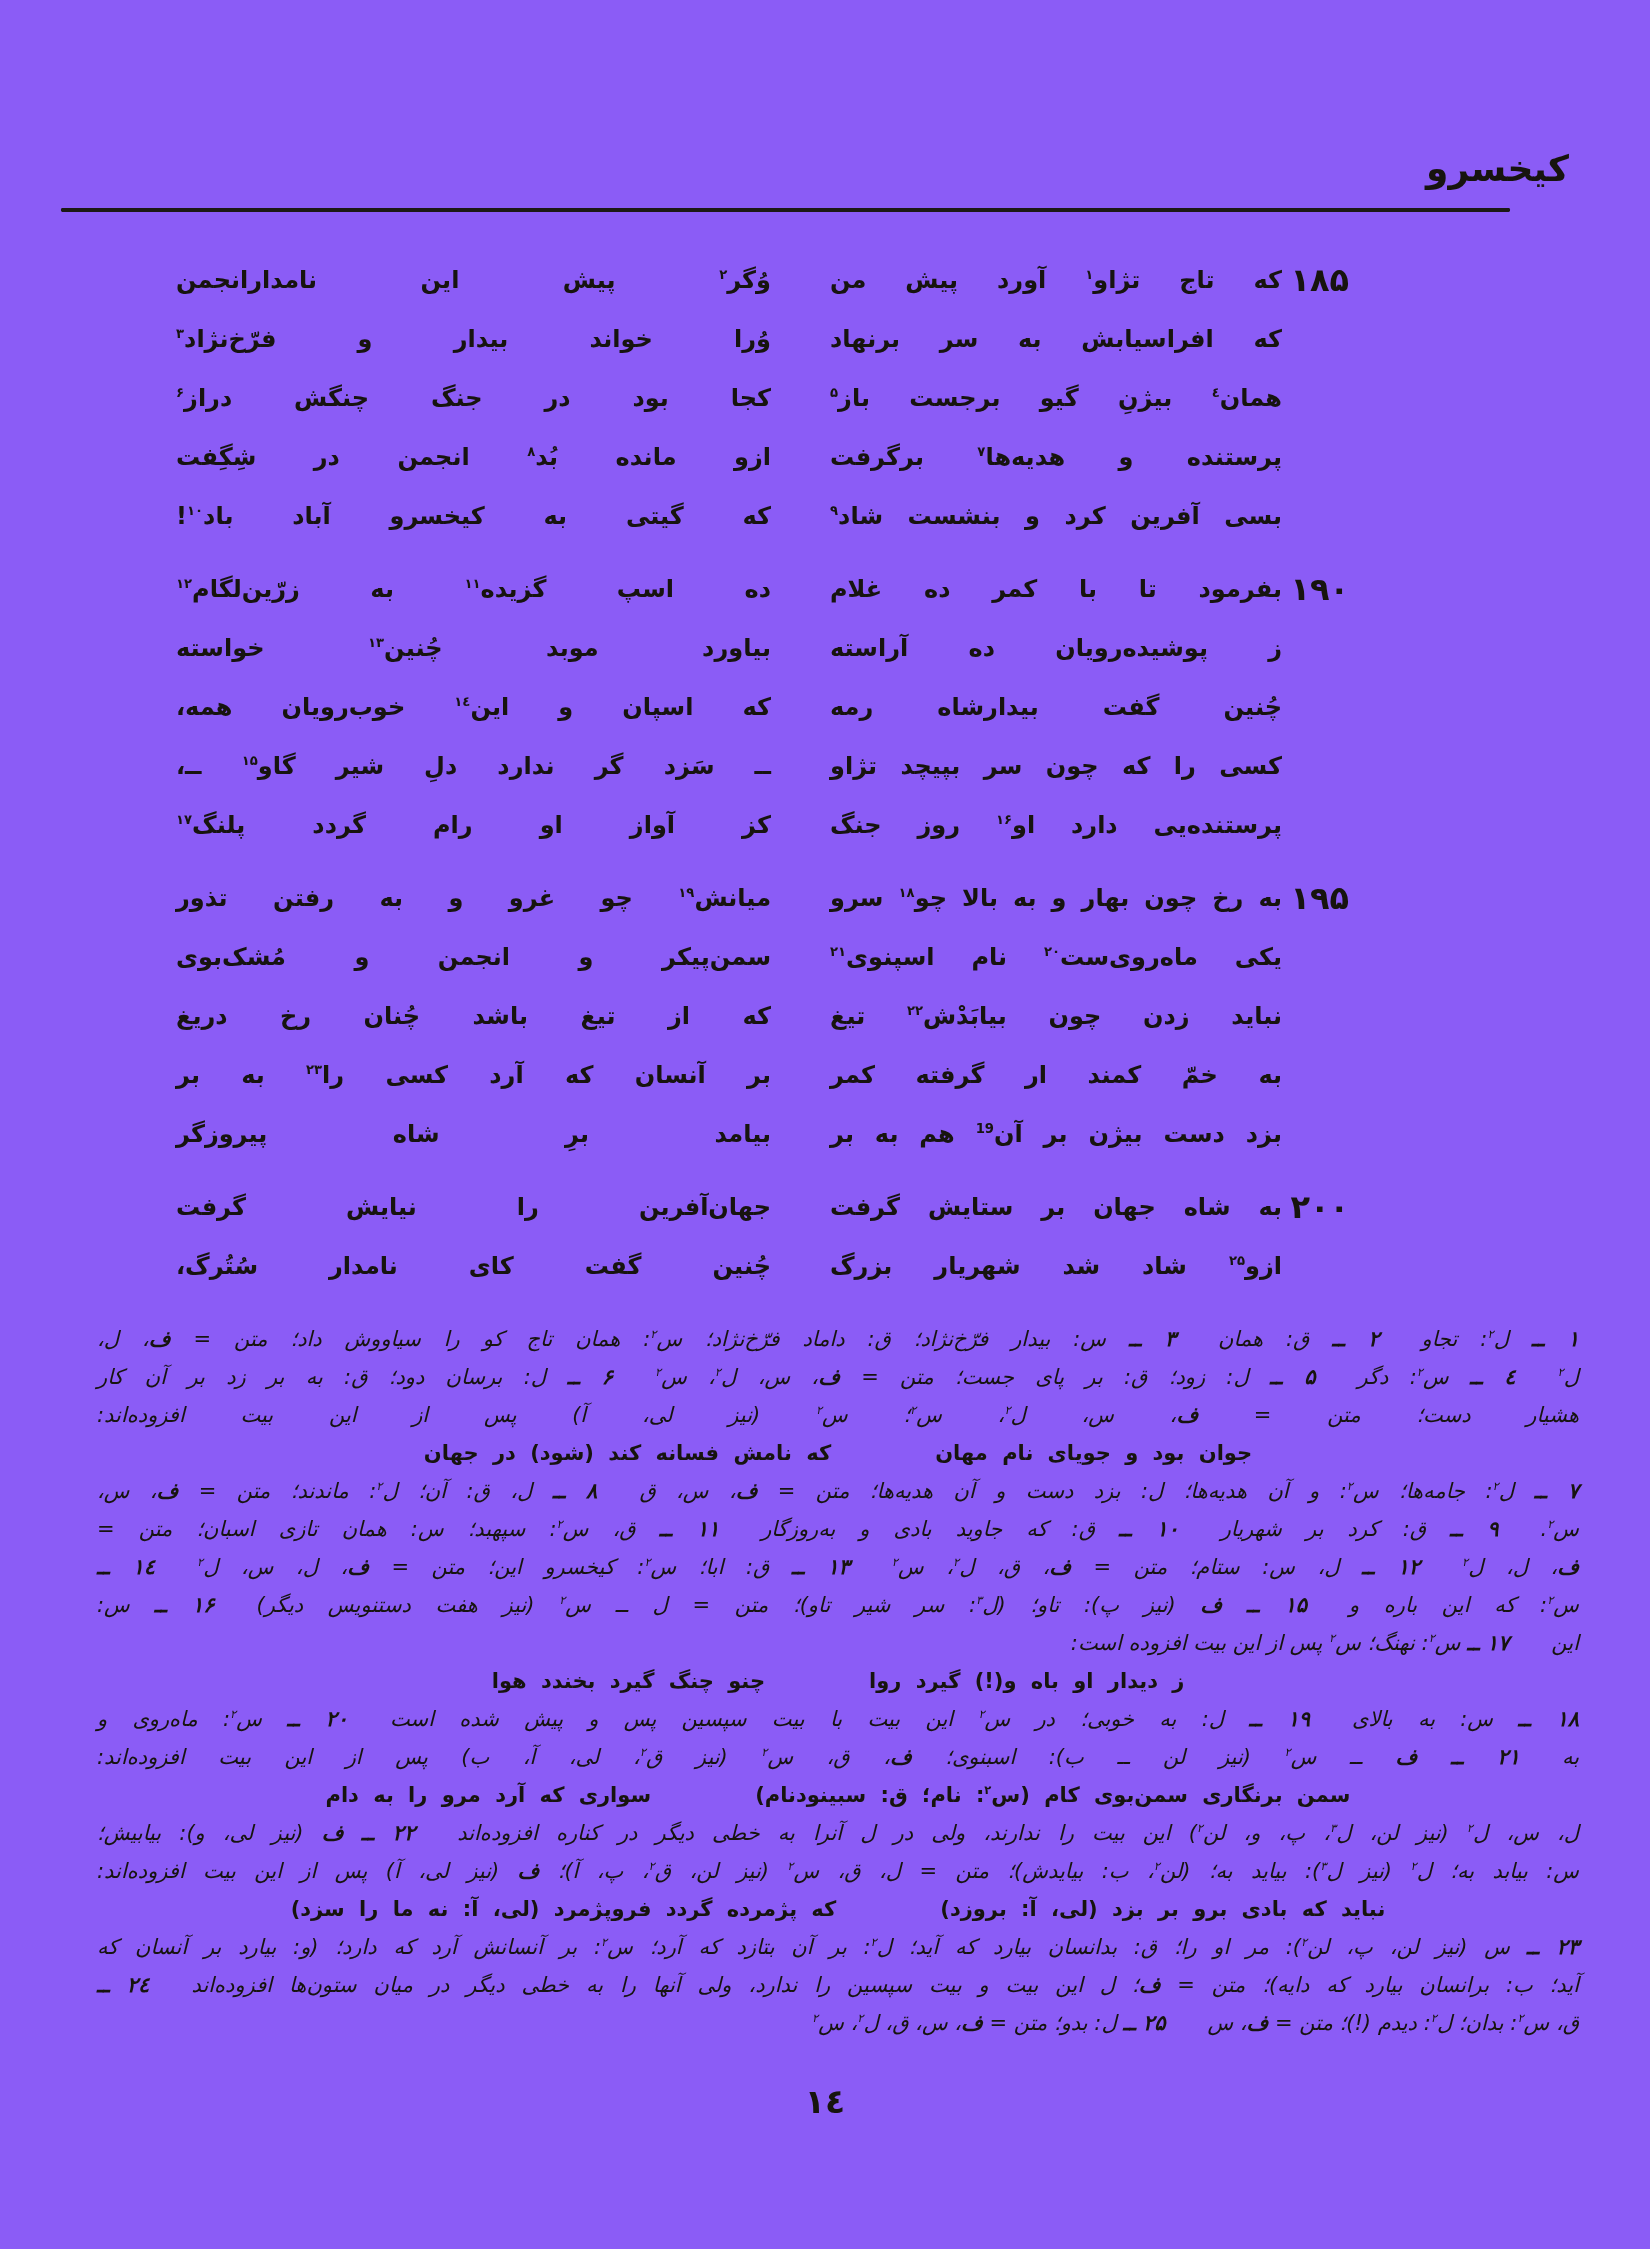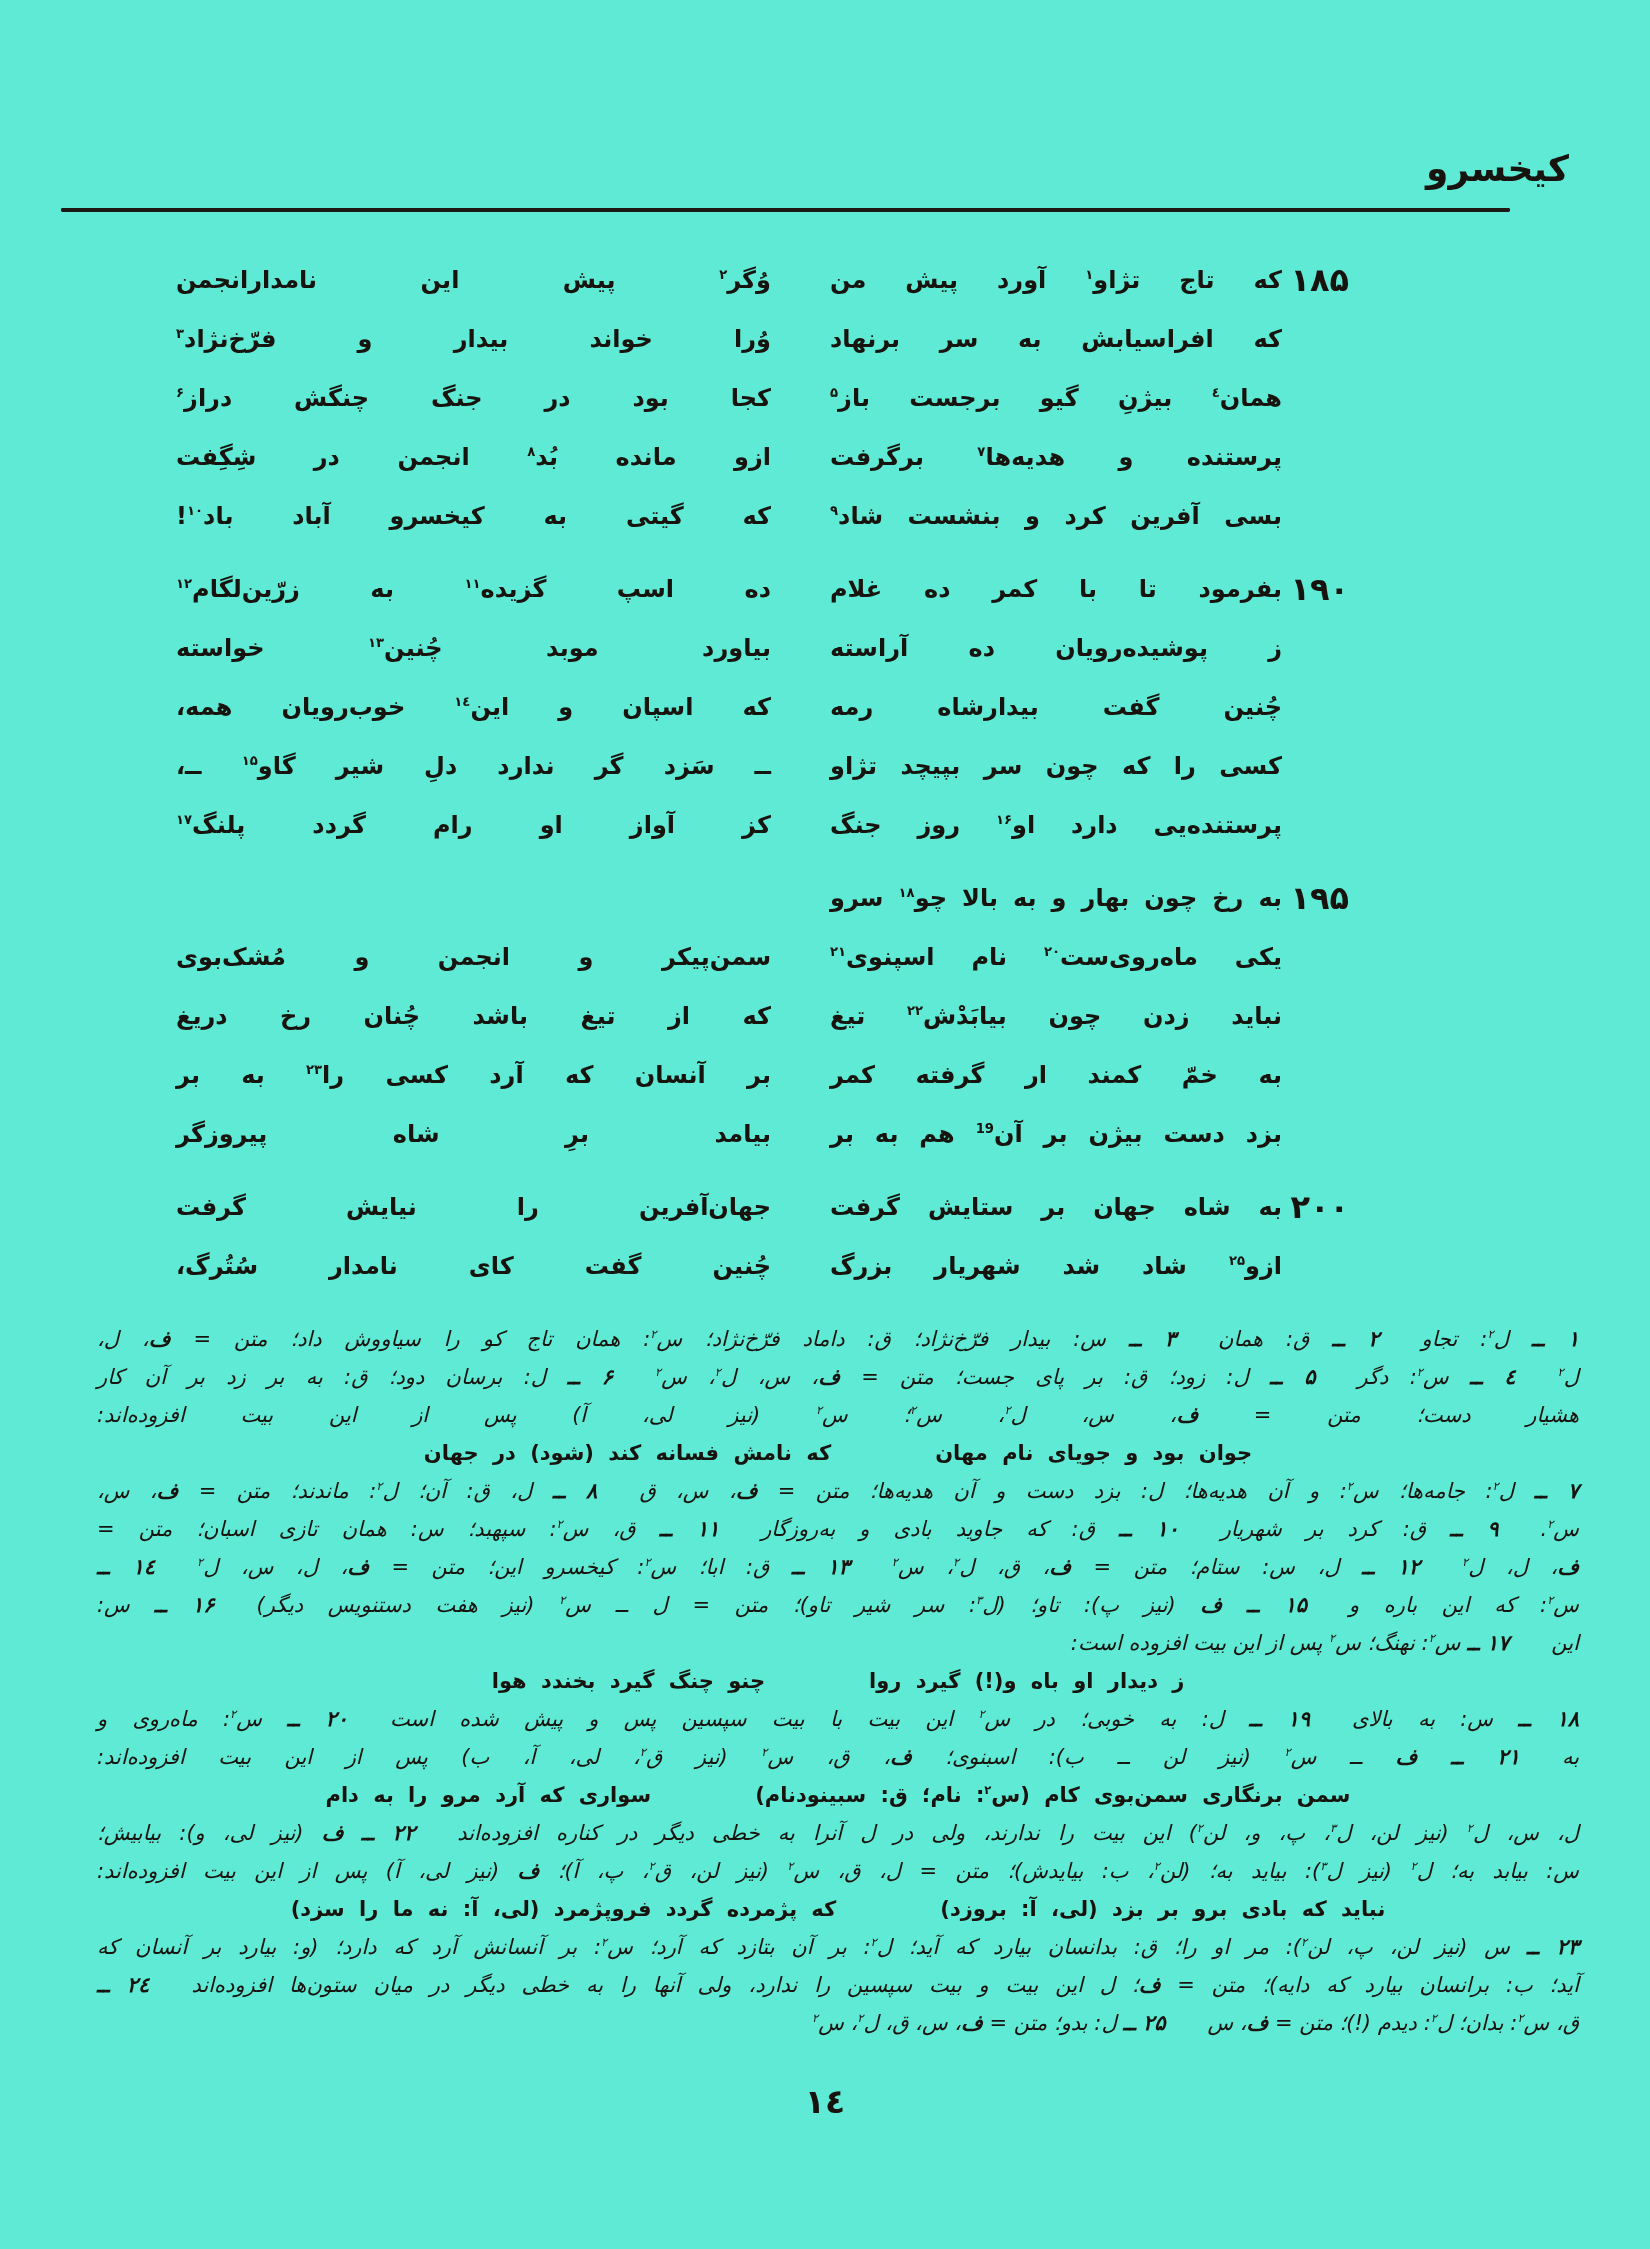--- a/index.html
+++ b/index.html
@@ -1,20 +1,20 @@
 <!DOCTYPE html>
 <html lang="fa" dir="rtl" style="font-size:11px"><head>
 <meta charset="utf-8">
 <style>
   html,body{margin:0;padding:0;background:#e8e6e0;}
   .page{
     position:relative;
     width:1650px;height:2250px;
     margin:0 auto;
-    background:#5eead4;
+    background:#8b5cf6;
     color:#17140f;
     font-family:"DejaVu Sans",sans-serif;
     direction:rtl;
     overflow:hidden;
   }
   
   .header{padding:147px 81px 0 0;}
   .title{
     font-size:36px;font-weight:bold;line-height:1.2;
     text-align:right;
@@ -117,20 +117,21 @@
         <div class="hemi hemi-l">ــ سَزد گر ندارد دلِ شیر گاو<sup>۱۵</sup> ــ،</div>
       </div>
       <div class="verse-row">
         <div class="vnum"></div>
         <div class="hemi hemi-r">پرستنده‌یی دارد او<sup>۱۶</sup> روز جنگ</div>
         <div class="hemi hemi-l">کز آواز او رام گردد پلنگ<sup>۱۷</sup></div>
       </div>
       <div class="verse-row group-gap">
         <div class="vnum">۱۹۵</div>
         <div class="hemi hemi-r">به رخ چون بهار و به بالا چو<sup>۱۸</sup> سرو</div>
+        <div class="hemi hemi-l">میانش<sup>۱۹</sup> چو غرو و به رفتن تذور</div>
       </div>
       <div class="verse-row">
         <div class="vnum"></div>
         <div class="hemi hemi-r">یکی ماه‌روی‌ست<sup>۲۰</sup> نام اسپنوی<sup>۲۱</sup></div>
         <div class="hemi hemi-l">سمن‌پیکر و انجمن و مُشک‌بوی</div>
       </div>
       <div class="verse-row">
         <div class="vnum"></div>
         <div class="hemi hemi-r">نباید زدن چون بیابَدْش<sup>۲۲</sup> تیغ</div>
         <div class="hemi hemi-l">که از تیغ باشد چُنان رخ دریغ</div>

